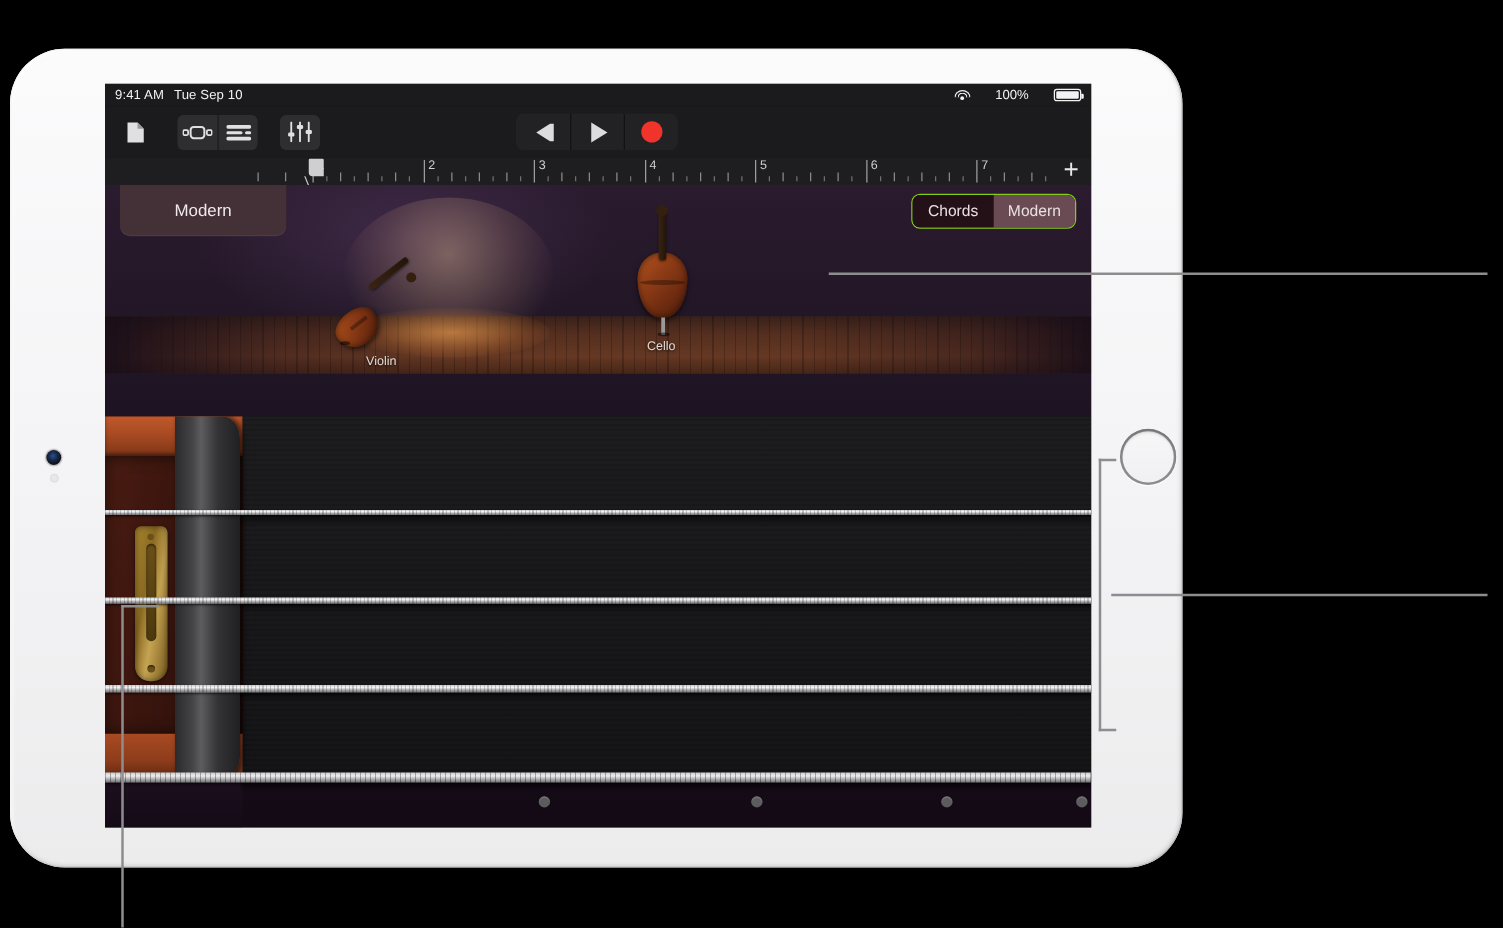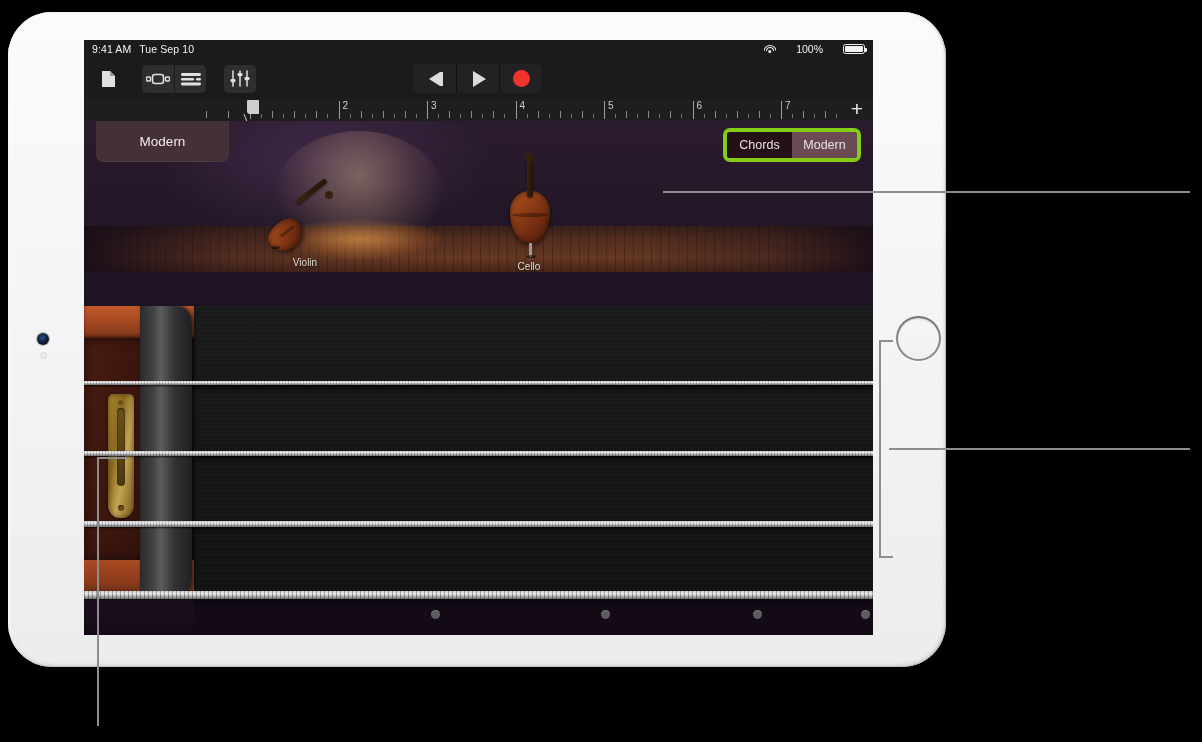--- a/index.html
+++ b/index.html
@@ -2,21 +2,21 @@
 <html><head>
 <meta charset="utf-8">
 <style>
   * { box-sizing: border-box; margin: 0; padding: 0; }
   html, body {
     width: 1202px; height: 742px;
     background: #000;
     font-family: "Liberation Sans", sans-serif;
     overflow: hidden;
   }
-  #stage { position: relative; width: 1202px; height: 633px; background: #000; }
+  #stage { position: relative; width: 1202px; height: 633px; background: #000; margin-top: 27px; }
 
   
   #ipad-body {
     position: absolute; left: 8px; top: 12px; width: 938px; height: 655px;
     background: linear-gradient(180deg,#fbfbfc 0%,#f4f4f6 50%,#ececed 100%);
     border-radius: 44px;
     box-shadow: inset 0 0 0 1px #d8d8dc;
   }
   #ipad-bezel-hl {
     position: absolute; left: 8px; top: 12px; width: 938px; height: 655px;
@@ -169,21 +169,21 @@
   .viol .foot { position: absolute; width: 8px; height: 3px; border-radius: 50%; background: rgba(0,0,0,.5); }
 
   
   #modern-btn { position: absolute; left: 12px; top: 81px; width: 133px; height: 41px;
     background: #443037; border-radius: 0 0 8px 8px; color: #f0eaec;
     font-size: 13.5px; display: flex; align-items: center; justify-content: center;
     box-shadow: inset 0 -1px 0 rgba(255,255,255,.06); }
 
   
   #chords-notes { position: absolute; right: 12px; top: 88px; display: flex;
-    border-radius: 7px; overflow: hidden; border: 4px solid #84cc16; }
+    border-radius: 7px; overflow: hidden; border: 1px solid #84cc16; }
   #chords-notes .cn { width: 65px; height: 26px; display: flex; align-items: center; justify-content: center;
     font-size: 12.5px; color: #e9e1e4; }
   #cn-chords { background: #241117; }
   #cn-notes { background: #6a4b53; }
 
   
   #fretboard { position: absolute; left: 0; top: 266px; width: 100%; height: 329px;
     background: linear-gradient(180deg,#1c0e1c 0%,#140a16 100%); overflow: hidden; }
 
   #fb-wood-top { position: absolute; left: 0; top: 0; width: 110px; height: 32px;
@@ -464,21 +464,21 @@
           <div class="body" style="left:6px; top:38px; width:36px; height:28px; transform: rotate(-38deg);"></div>
           <div class="waist" style="left:17px; top:47px; width:16px; height:3px; transform: rotate(-38deg);"></div>
           <div class="neck" style="left:34px; top:18px; width:38px; height:5px; transform: rotate(-38deg); transform-origin: left center;"></div>
           <div class="scroll" style="left:63px; top:8px; width:8px; height:8px;"></div>
           <div class="foot" style="left:10px; top:63px;"></div>
         </div>
         <div class="inst-label">Violin</div>
       </div>
 
 
-      <div class="instrument" style="left:402px; top:32px; width:86px;text-align:center;">
+      <div class="instrument" style="left:402px; top:16px; width:86px;text-align:center;">
         <div class="viol" style="width:86px;height:106px;">
           <div class="body" style="left:24px; top:38px; width:40px; height:52px;"></div>
           <div class="waist" style="left:26px; top:60px; width:36px; height:4px; border-radius:50%;"></div>
           <div class="neck" style="left:41px; top:4px; width:6px; height:40px;"></div>
           <div class="scroll" style="left:39px; top:0px; width:9px; height:9px;"></div>
           <div class="endpin" style="left:43px; top:90px; width:2.5px; height:14px;"></div>
           <div class="foot" style="left:40px; top:102px; width:10px;"></div>
         </div>
         <div class="inst-label">Cello</div>
       </div>

